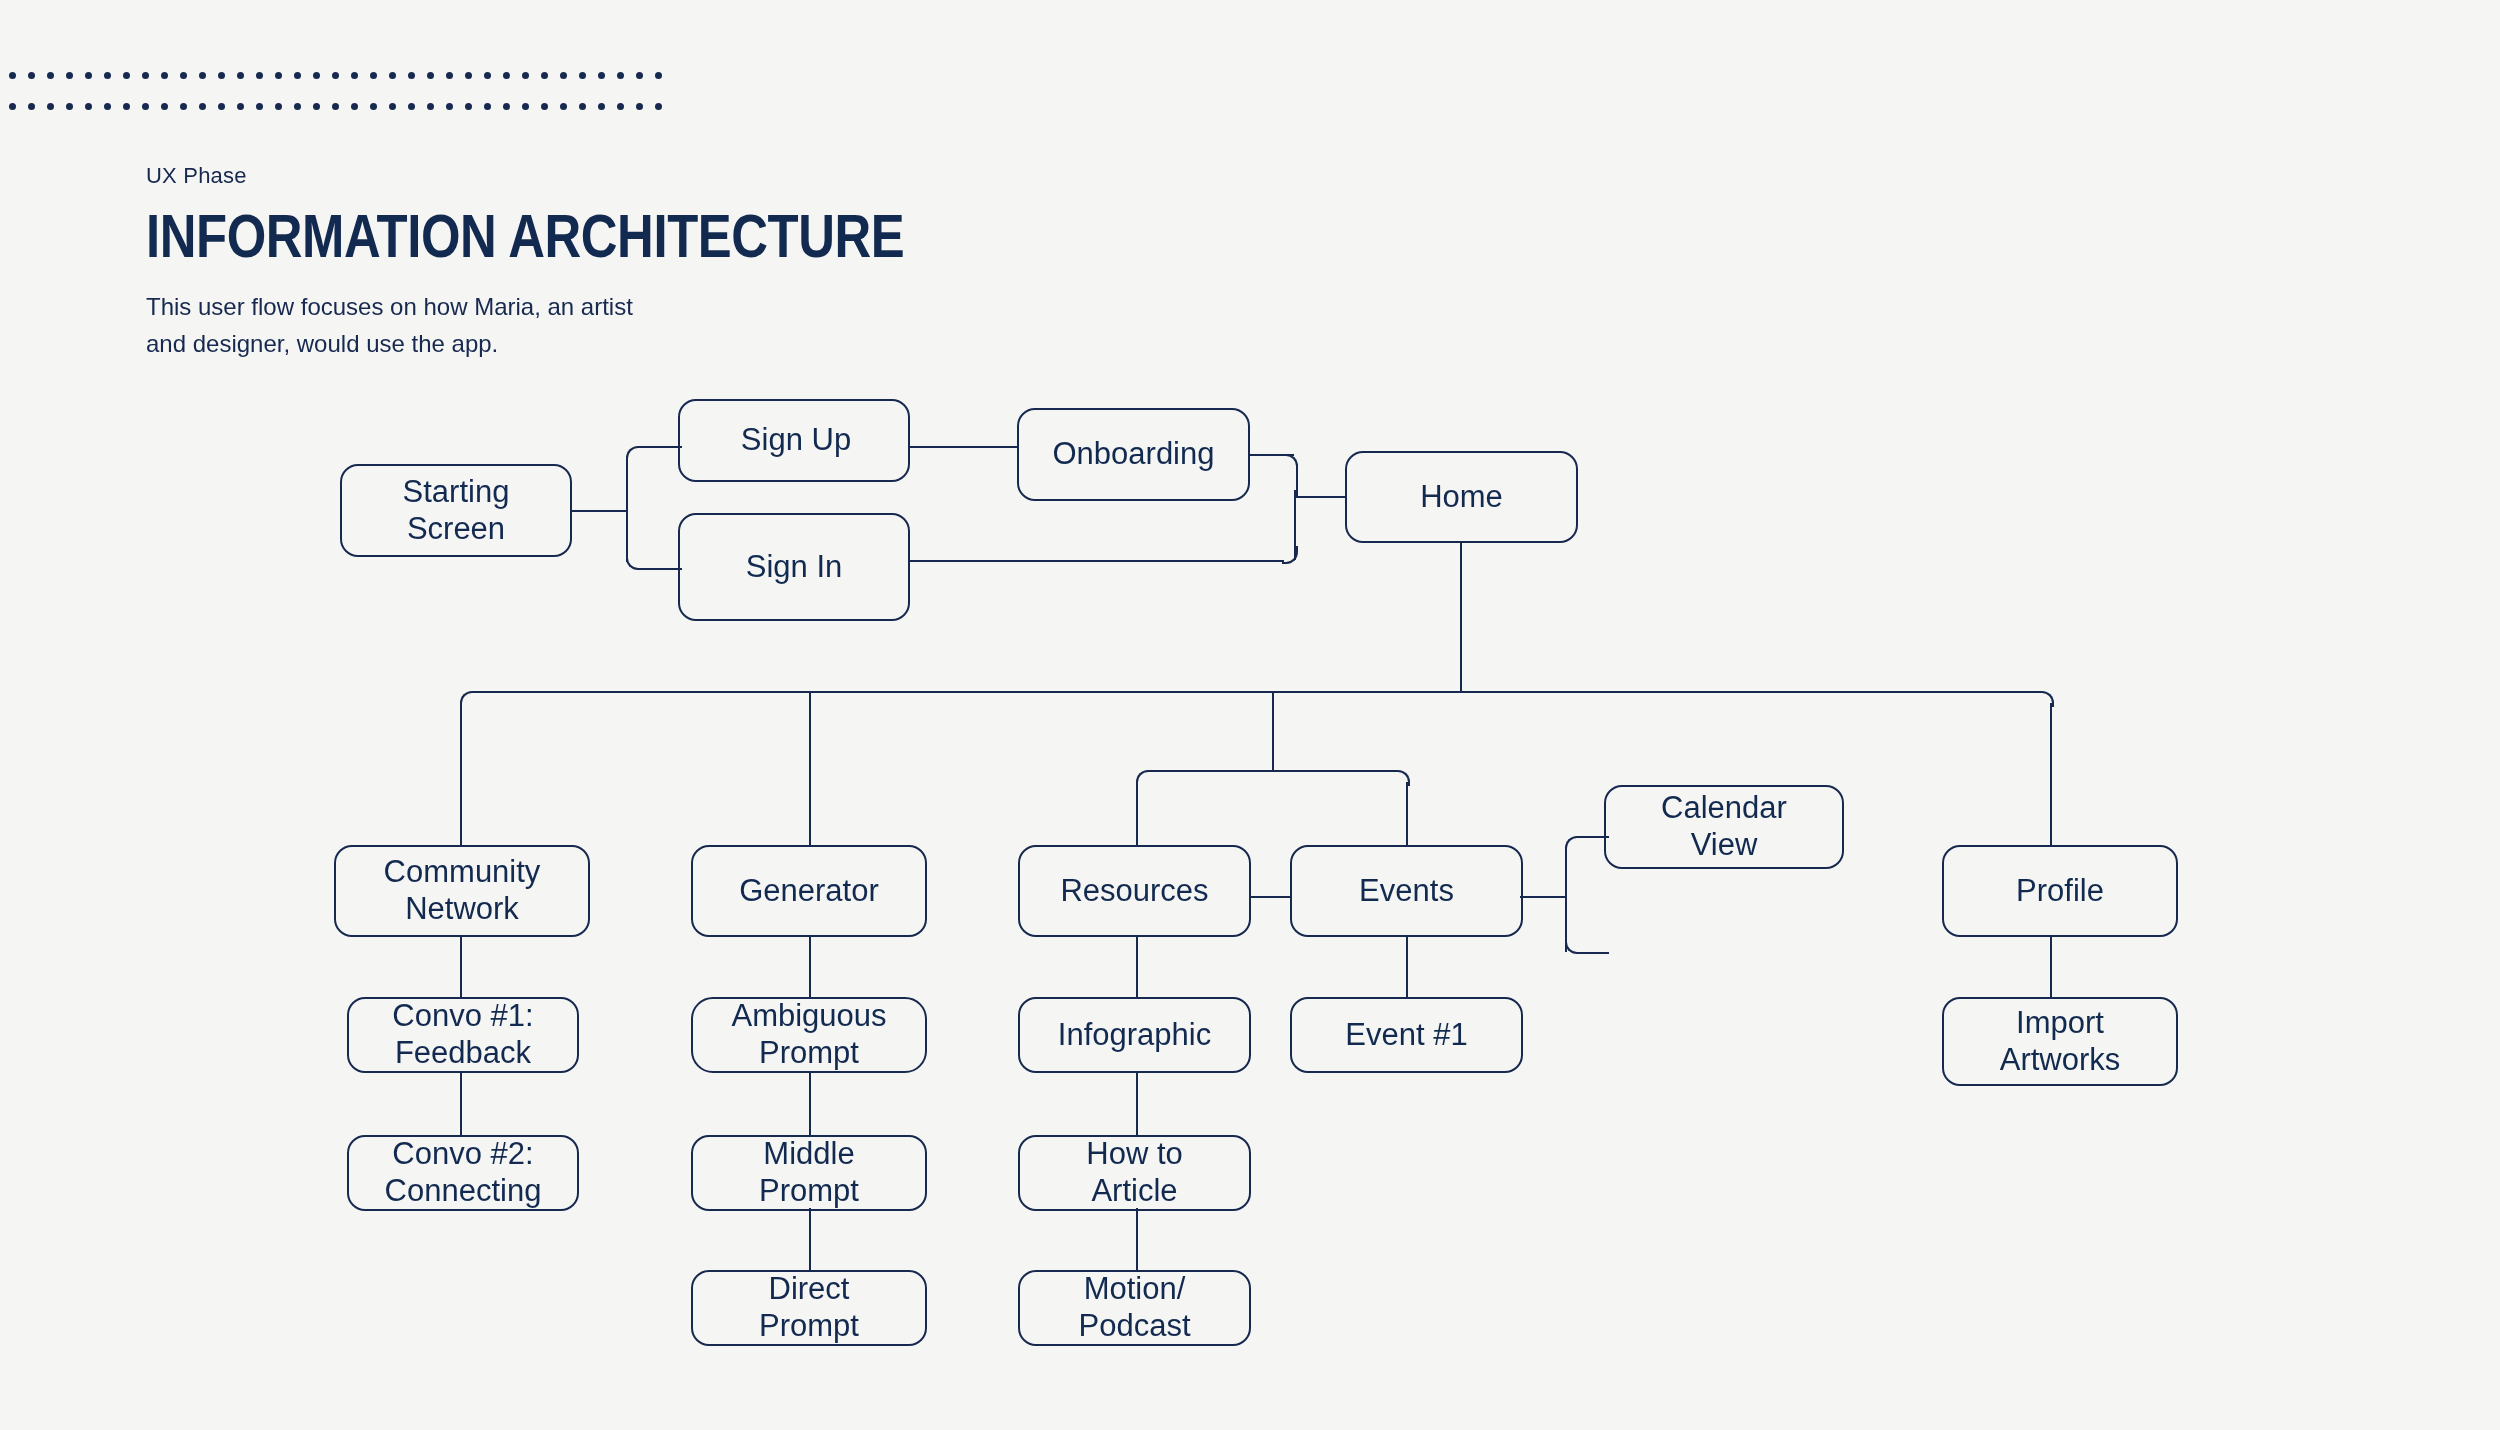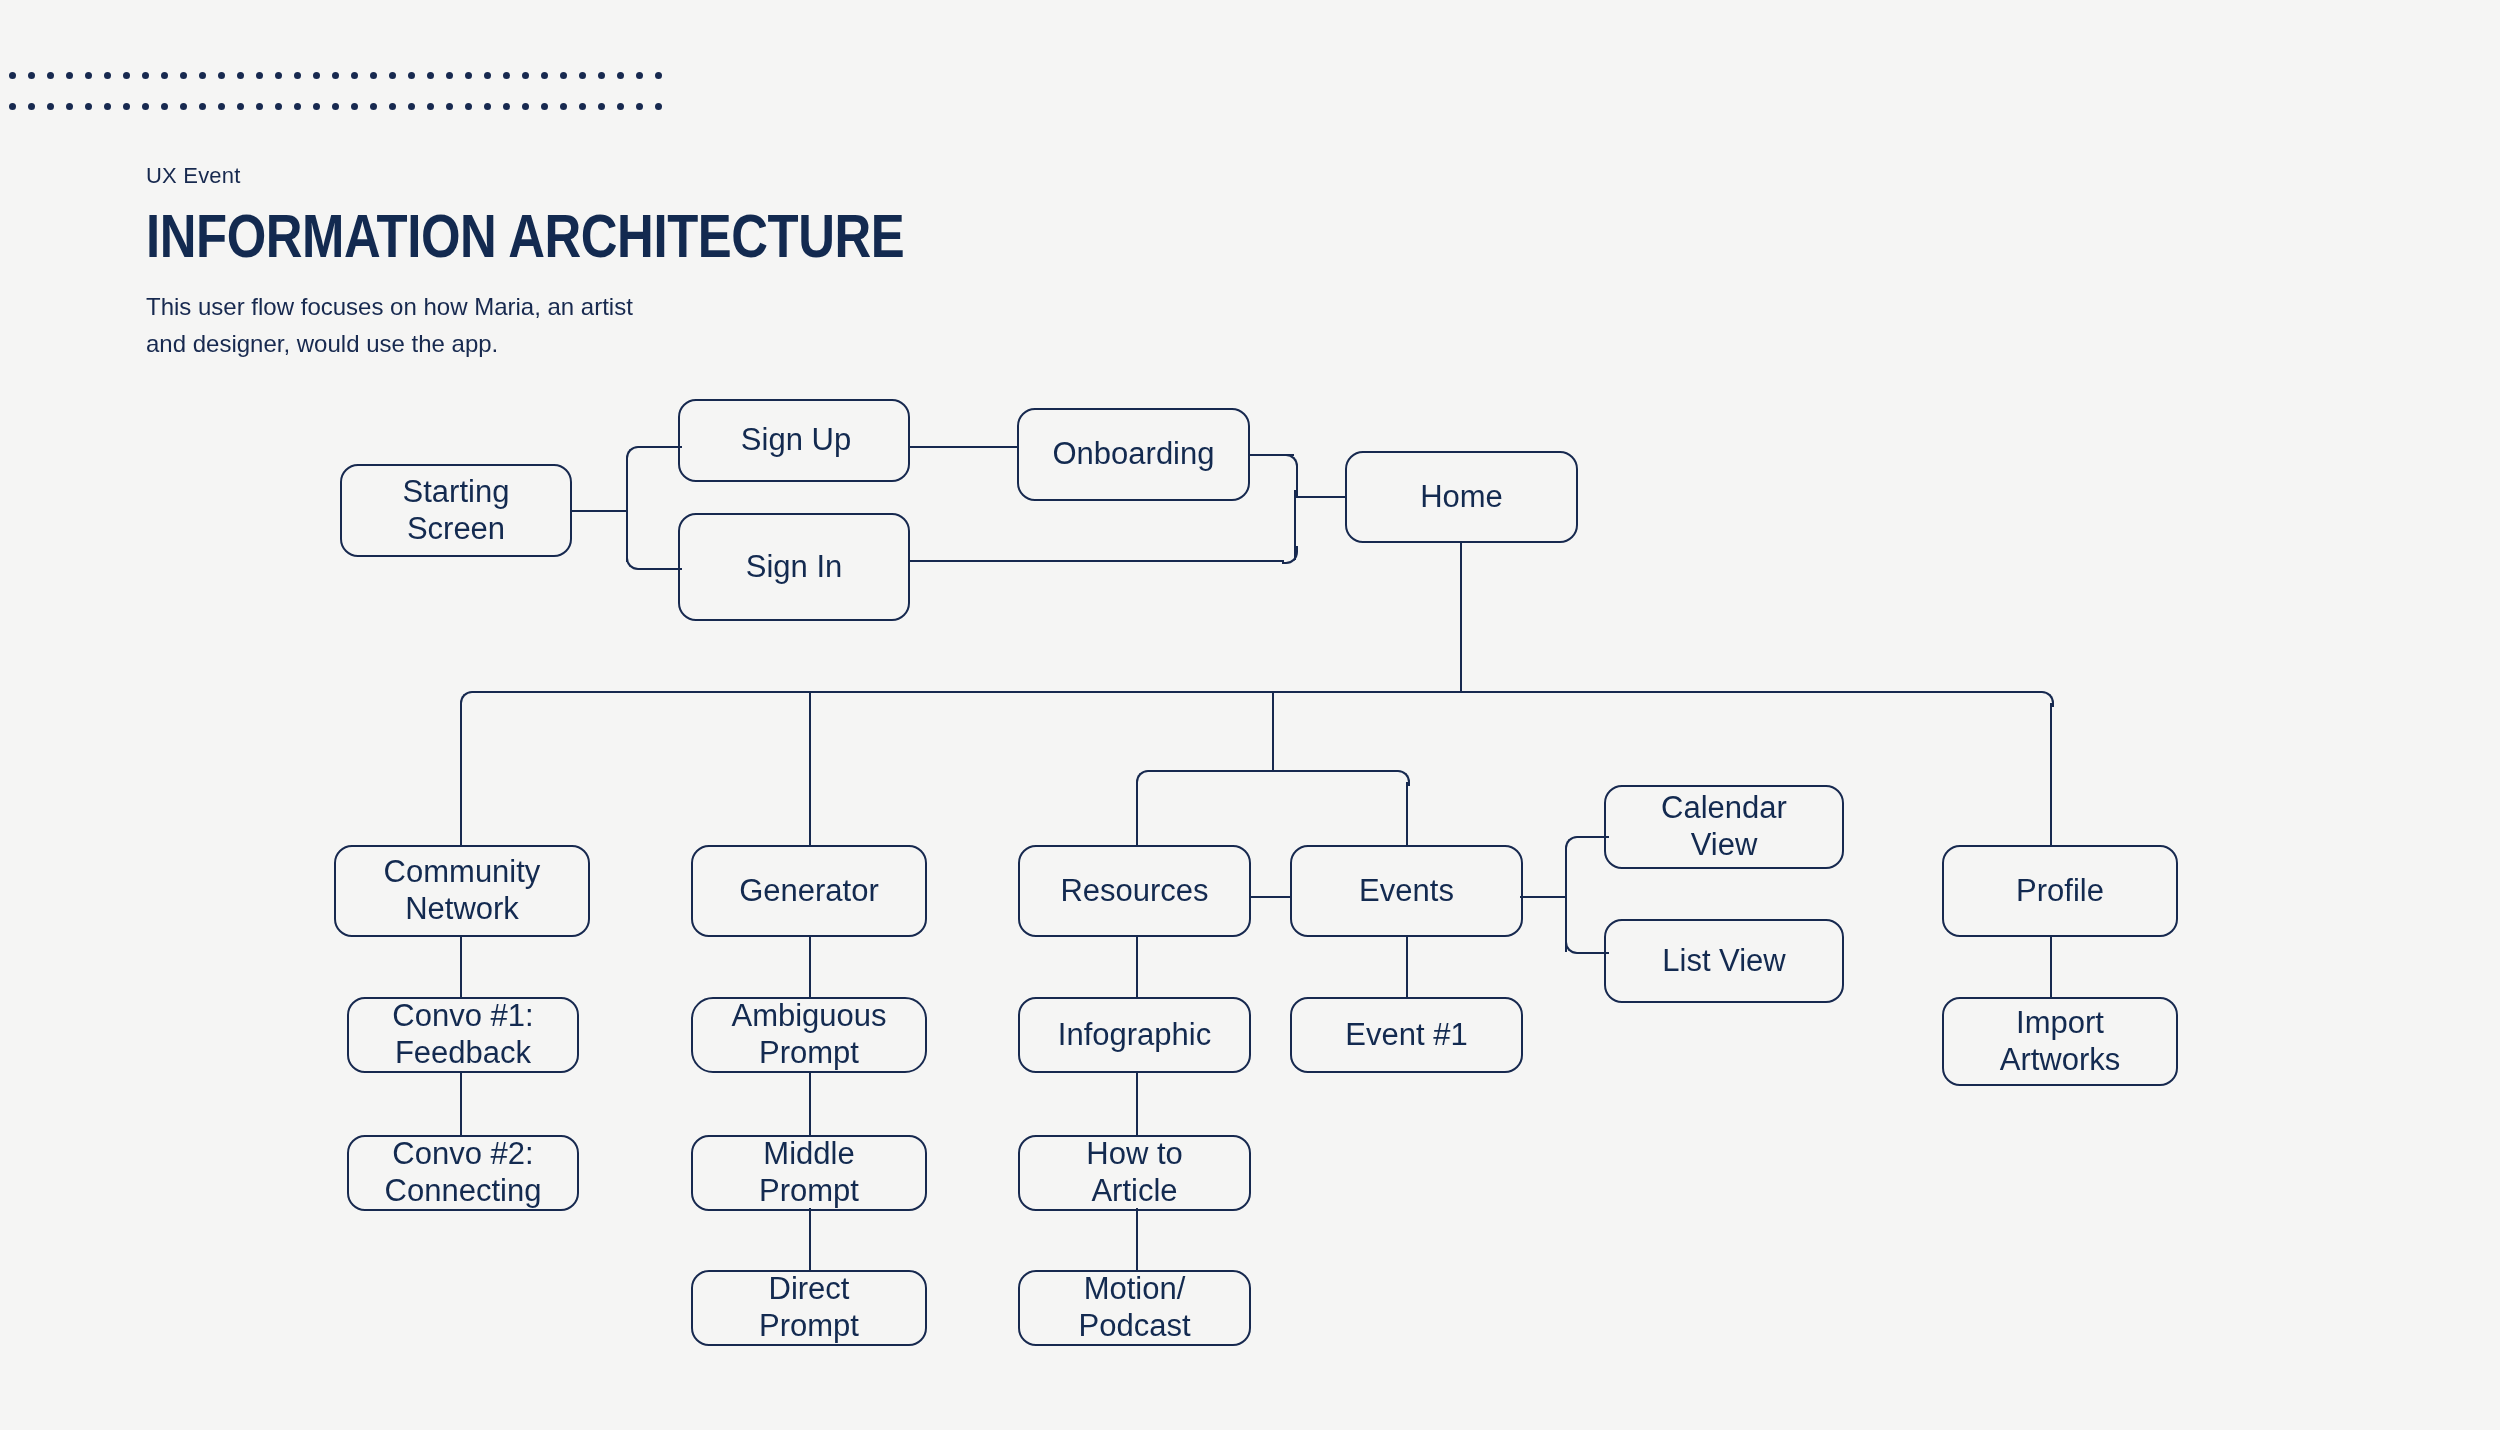--- a/index.html
+++ b/index.html
@@ -139,21 +139,21 @@
       <span class="dot"></span>
       <span class="dot"></span>
       <span class="dot"></span>
       <span class="dot"></span>
       <span class="dot"></span>
       <span class="dot"></span>
       <span class="dot"></span>
     </div>
 
   <div class="hdr">
-    <div class="eyebrow">UX Event</div>
+    <div class="eyebrow">UX Phase</div>
     <div class="bigtitle">INFORMATION ARCHITECTURE</div>
     <div class="subtitle">
       <div>This user flow focuses on how Maria, an artist</div>
       <div>and designer, would use the app.</div>
     </div>
   </div>
 
   <div class="ln lnh" style="left:572px;top:510px;width:55px;"></div>
 
   <div class="ln lnv" style="left:626px;top:458px;height:104px;"></div>
@@ -240,19 +240,18 @@
   <div class="node" style="left:1018px;top:1135px;width:233px;height:76px;">How to
 Article</div>
   <div class="node" style="left:1018px;top:1270px;width:233px;height:76px;">Motion/
 Podcast</div>
 
   <div class="node" style="left:1290px;top:845px;width:233px;height:92px;">Events</div>
   <div class="node" style="left:1290px;top:964px;width:233px;height:76px;margin-top:33px;">Event #1</div>
 
   <div class="node" style="left:1604px;top:785px;width:240px;height:84px;">Calendar
 View</div>
-  <div class="node" style="left:1604px;top:919px;width:240px;height:84px;">List View</div>
 
   <div class="node" style="left:1942px;top:845px;width:236px;height:92px;">Profile</div>
   <div class="node" style="left:1942px;top:997px;width:236px;height:89px;">Import
 Artworks</div>
 
 </div>
 
 </body></html>

